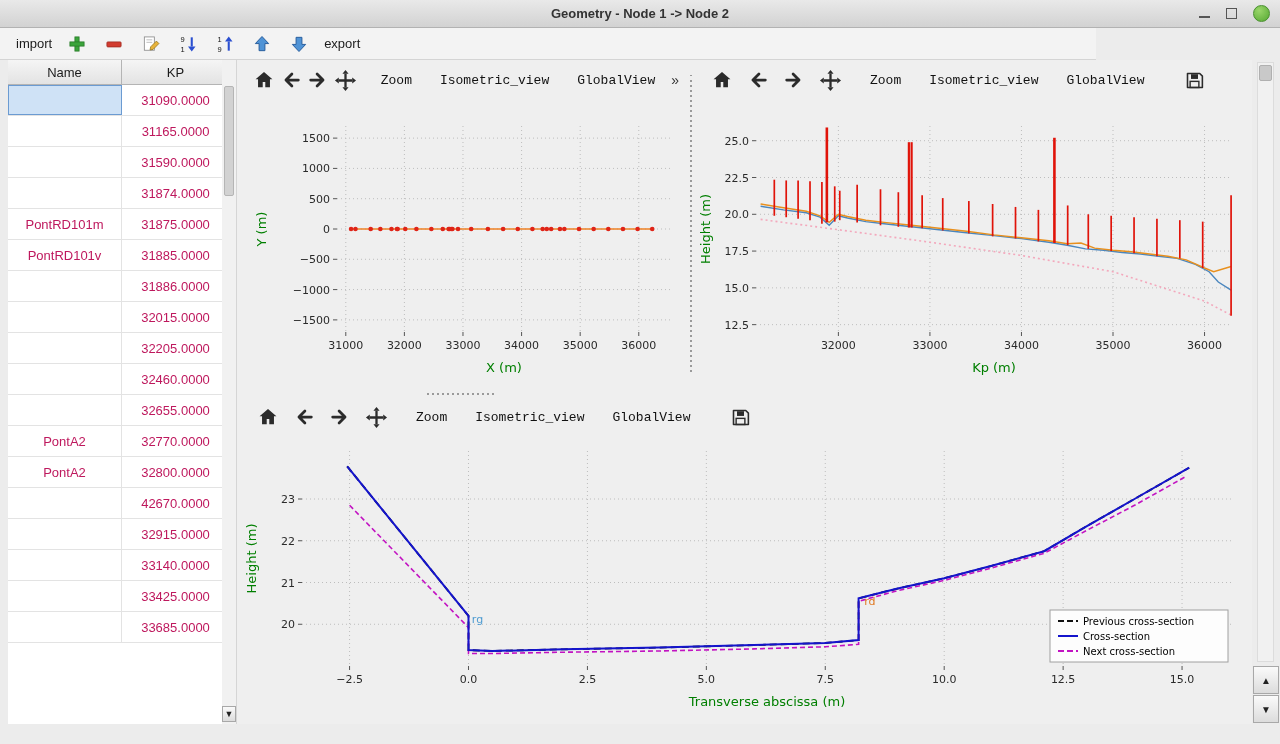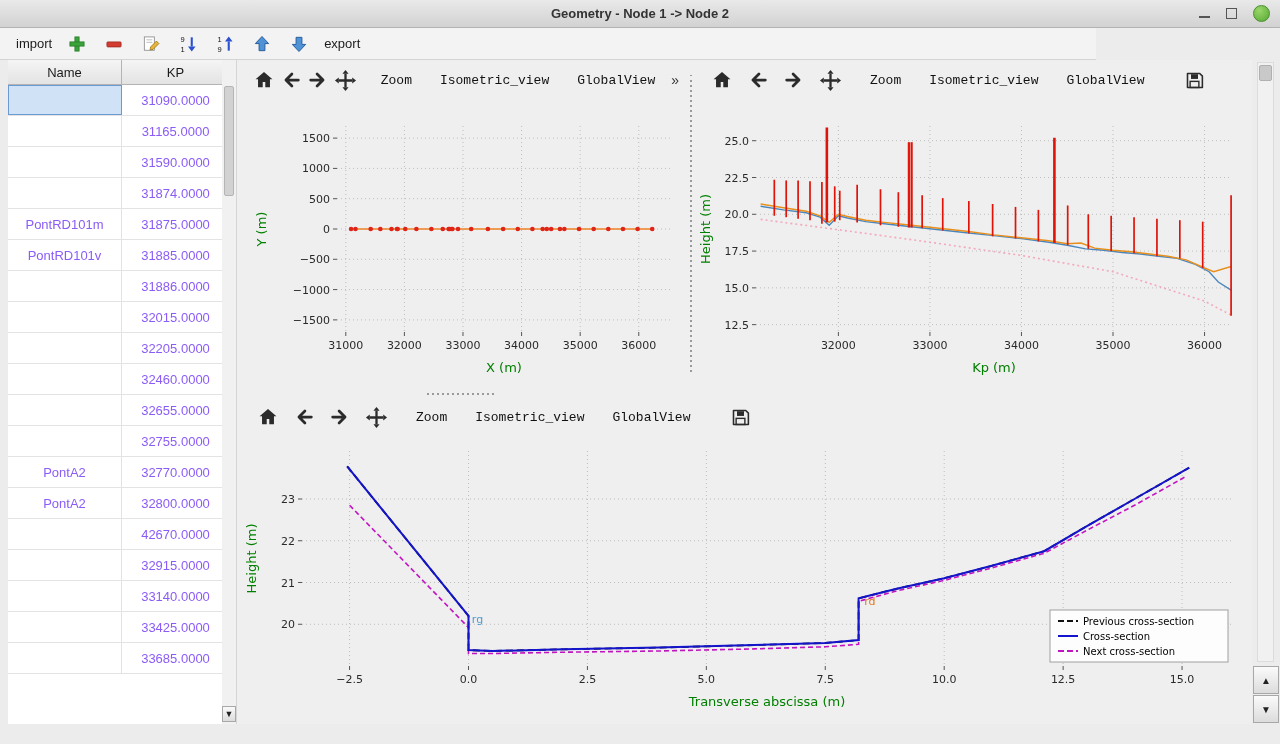--- a/index.html
+++ b/index.html
@@ -27,21 +27,21 @@
 
   
   .left-panel{position:absolute;left:8px;top:60px;width:222px;height:664px;background:#fff;
     border-right:1px solid #cfcfcf;box-sizing:border-box;overflow:hidden}
   .thead{display:flex;height:24px;background:linear-gradient(#f5f5f5,#e3e3e3);
     border-bottom:1px solid #b4b4b4}
   .th{font-size:13px;color:#1a1a1a;display:flex;align-items:center;justify-content:center;box-sizing:border-box}
   .th.name{width:114px;border-right:1px solid #b4b4b4}
   .th.kp{flex:1}
   .tr{display:flex;height:30px;border-bottom:1px solid #e3e3e3;background:#fff}
-  .td{display:flex;align-items:center;justify-content:center;font-size:13px;color:#8b5cf6;box-sizing:border-box}
+  .td{display:flex;align-items:center;justify-content:center;font-size:13px;color:#be185d;box-sizing:border-box}
   .td.name{width:114px;border-right:1px solid #e3e3e3}
   .td.kp{flex:1}
   .td.selected{background:#cfe2f6;border:1px solid #6b9bd2}
 
   .table-vscroll{position:absolute;left:222px;top:60px;width:15px;height:664px;background:#f1f1f1;
     border-right:1px solid #d5d5d5;box-sizing:border-box}
   .table-vscroll .thumb{position:absolute;left:2px;right:2px;top:26px;height:108px;
     background:#d2d2d2;border:1px solid #b5b5b5;border-radius:2px}
   .table-vscroll .sb-btn{position:absolute;left:0;right:0;bottom:2px;height:16px}
 
@@ -192,24 +192,20 @@
         <div class="td name"></div>
         <div class="td kp">32205.0000</div>
       </div>
       <div class="tr">
         <div class="td name"></div>
         <div class="td kp">32460.0000</div>
       </div>
       <div class="tr">
         <div class="td name"></div>
         <div class="td kp">32655.0000</div>
-      </div>
-      <div class="tr">
-        <div class="td name"></div>
-        <div class="td kp">32755.0000</div>
       </div>
       <div class="tr">
         <div class="td name">PontA2</div>
         <div class="td kp">32770.0000</div>
       </div>
       <div class="tr">
         <div class="td name">PontA2</div>
         <div class="td kp">32800.0000</div>
       </div>
       <div class="tr">

